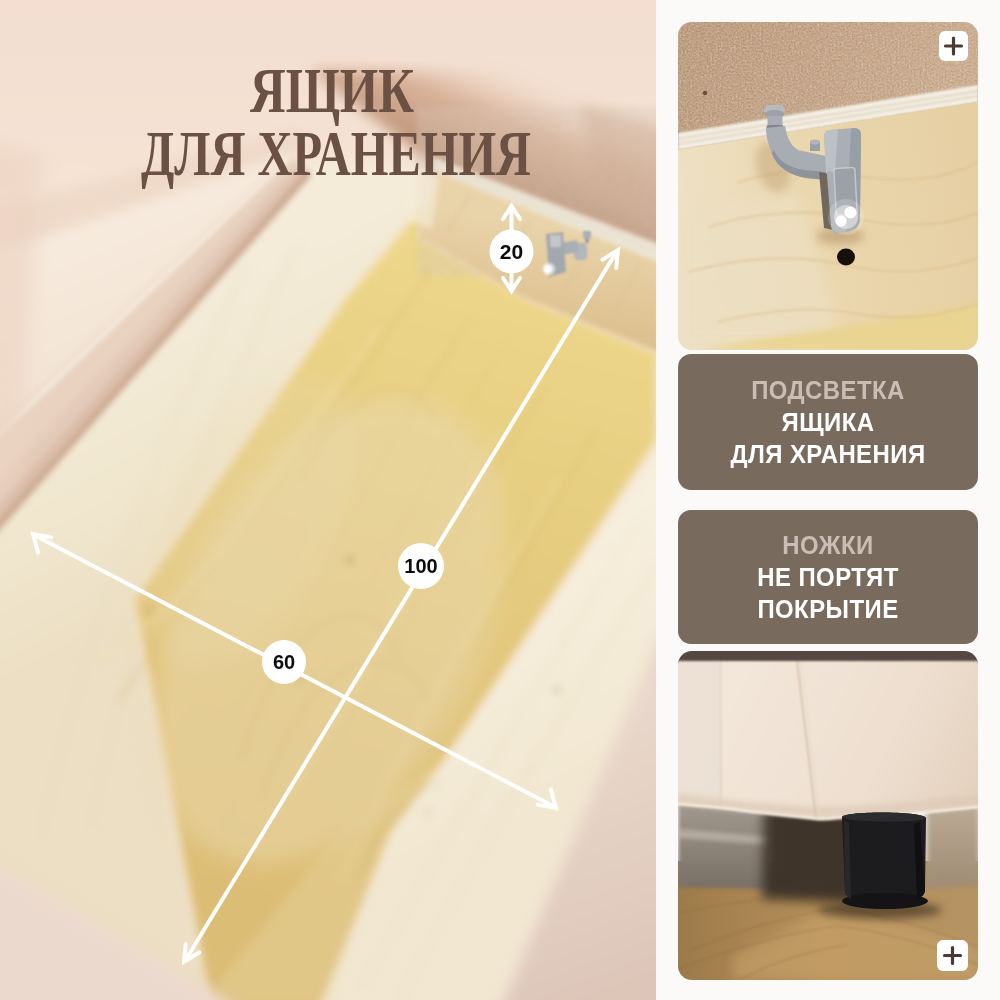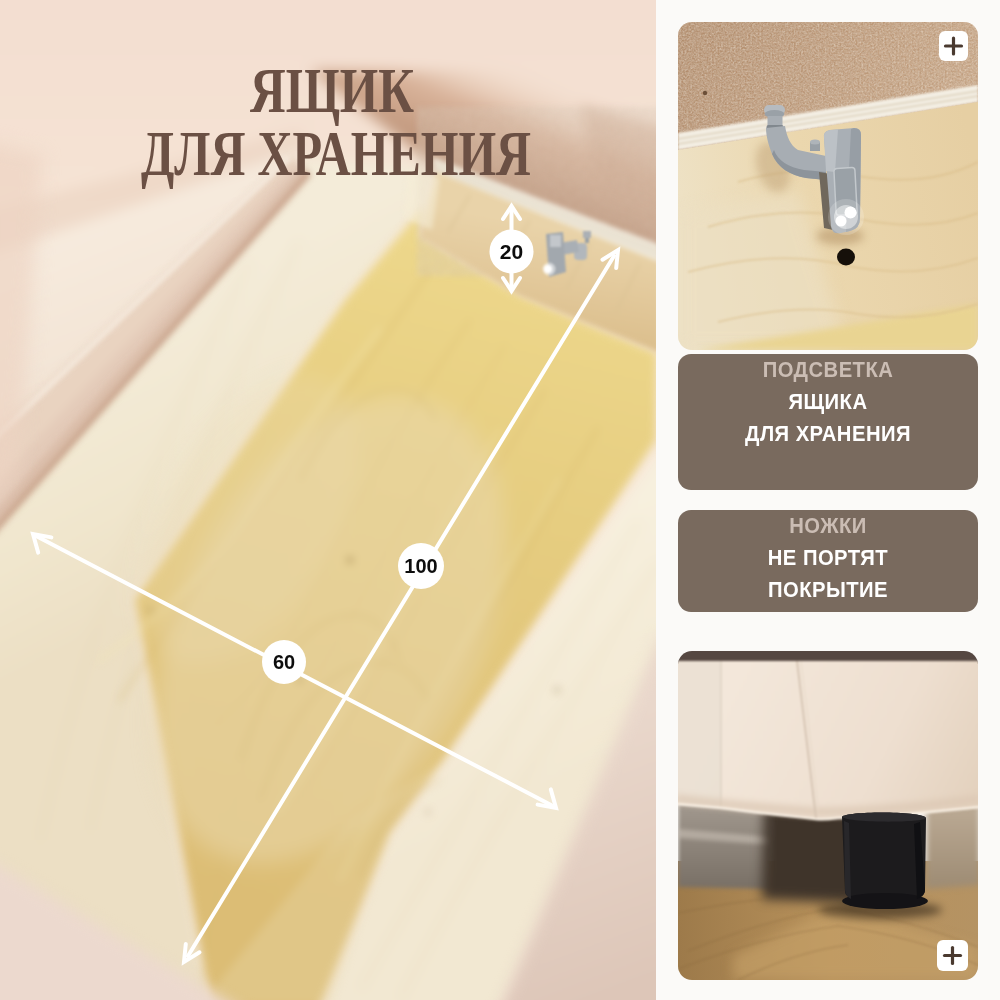--- a/index.html
+++ b/index.html
@@ -1,21 +1,21 @@
 <!DOCTYPE html>
 <html><head>
 <meta charset="utf-8">
 <style>
   html,body{margin:0;padding:0;}
   body{width:1000px;height:1000px;background:#fbfaf8;font-family:"Liberation Sans",sans-serif;position:relative;overflow:hidden;}
   .abs{position:absolute;}
   .tile{position:absolute;left:678px;width:300px;border-radius:14px;overflow:hidden;}
   .block{position:absolute;left:678px;width:300px;border-radius:13px;background:#796a5e;color:#fff;
-         display:flex;flex-direction:column;text-align:center;
-         font-weight:bold;font-size:22px;line-height:32px;letter-spacing:0.5px;}
+         display:flex;flex-direction:column;justify-content:center;text-align:center;
+         font-weight:bold;font-size:26px;line-height:32px;letter-spacing:0.5px;}
   .block div{transform:scaleX(0.92);}
   .block .muted{color:#cbbdb4;}
 </style>
 </head>
 <body>
 
 <div class="abs" style="left:0;top:0;width:656px;height:1000px;">
 <svg width="656" height="1000" viewBox="0 0 656 1000">
   <defs>
     <linearGradient id="wall" x1="0" y1="0" x2="0" y2="1">
@@ -301,21 +301,21 @@
   </g>
 </svg>
 </div>
 
 <div class="block" style="top:354px;height:136px;">
   <div class="muted">ПОДСВЕТКА</div>
   <div>ЯЩИКА</div>
   <div>ДЛЯ ХРАНЕНИЯ</div>
 </div>
 
-<div class="block" style="top:510px;height:102px;">
+<div class="block" style="top:510px;height:134px;">
   <div class="muted">НОЖКИ</div>
   <div>НЕ ПОРТЯТ</div>
   <div>ПОКРЫТИЕ</div>
 </div>
 
 <div class="tile" style="top:651px;height:329px;">
 <svg width="300" height="329" viewBox="0 0 300 329">
   <defs>
     <linearGradient id="sofa2" gradientUnits="userSpaceOnUse" x1="60" y1="30" x2="300" y2="150">
       <stop offset="0" stop-color="#f3e7da"></stop>

